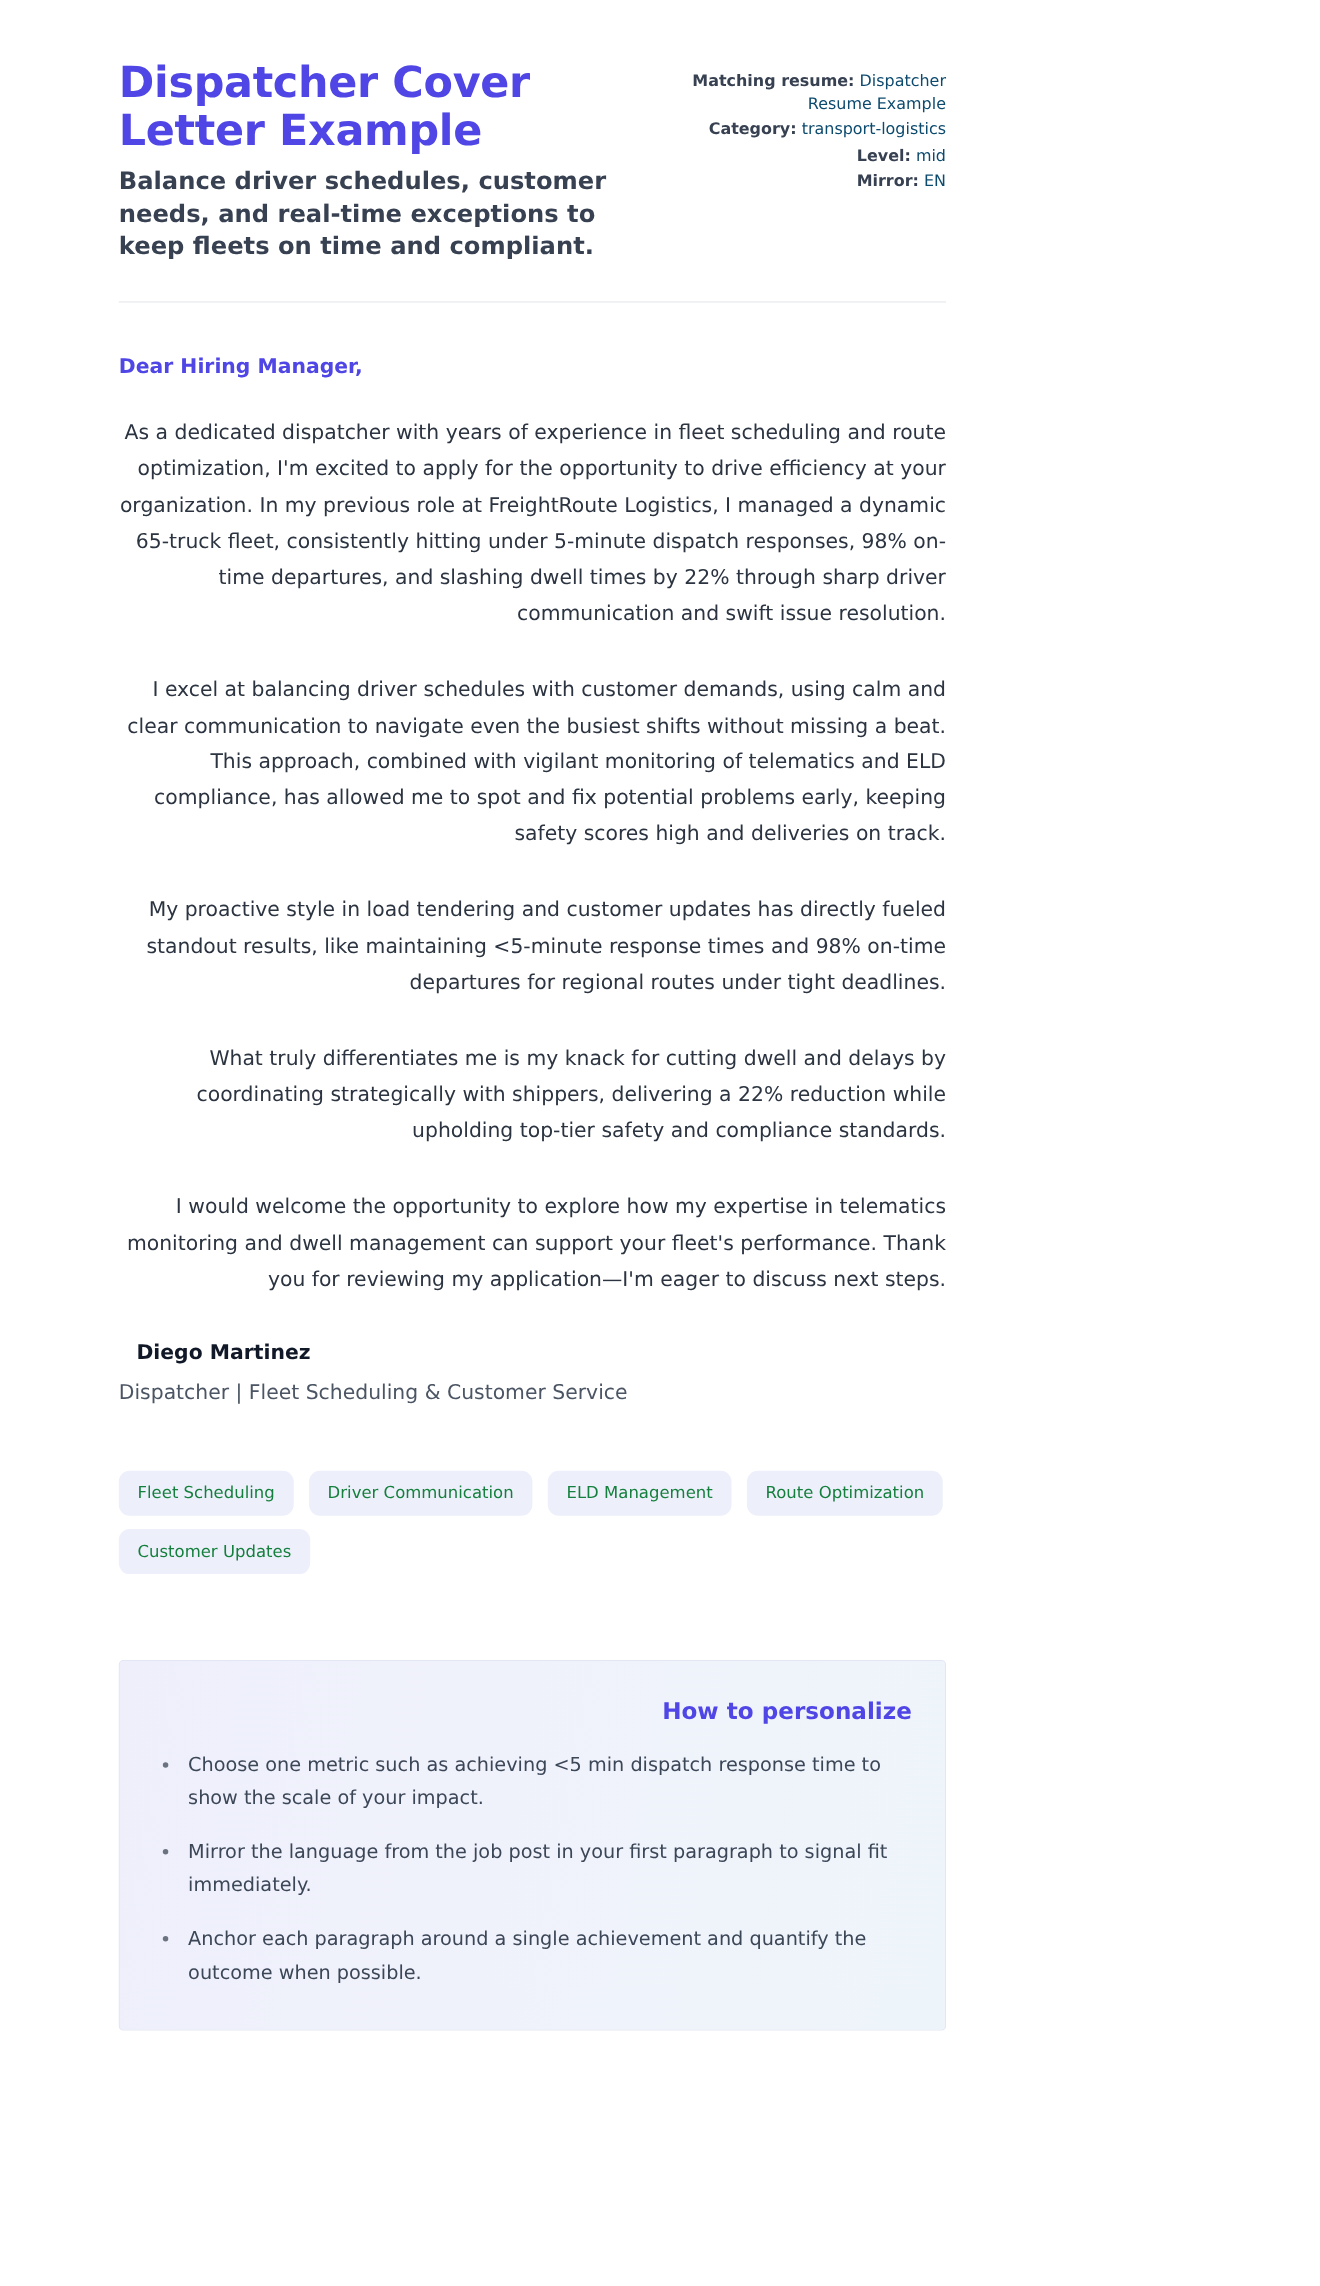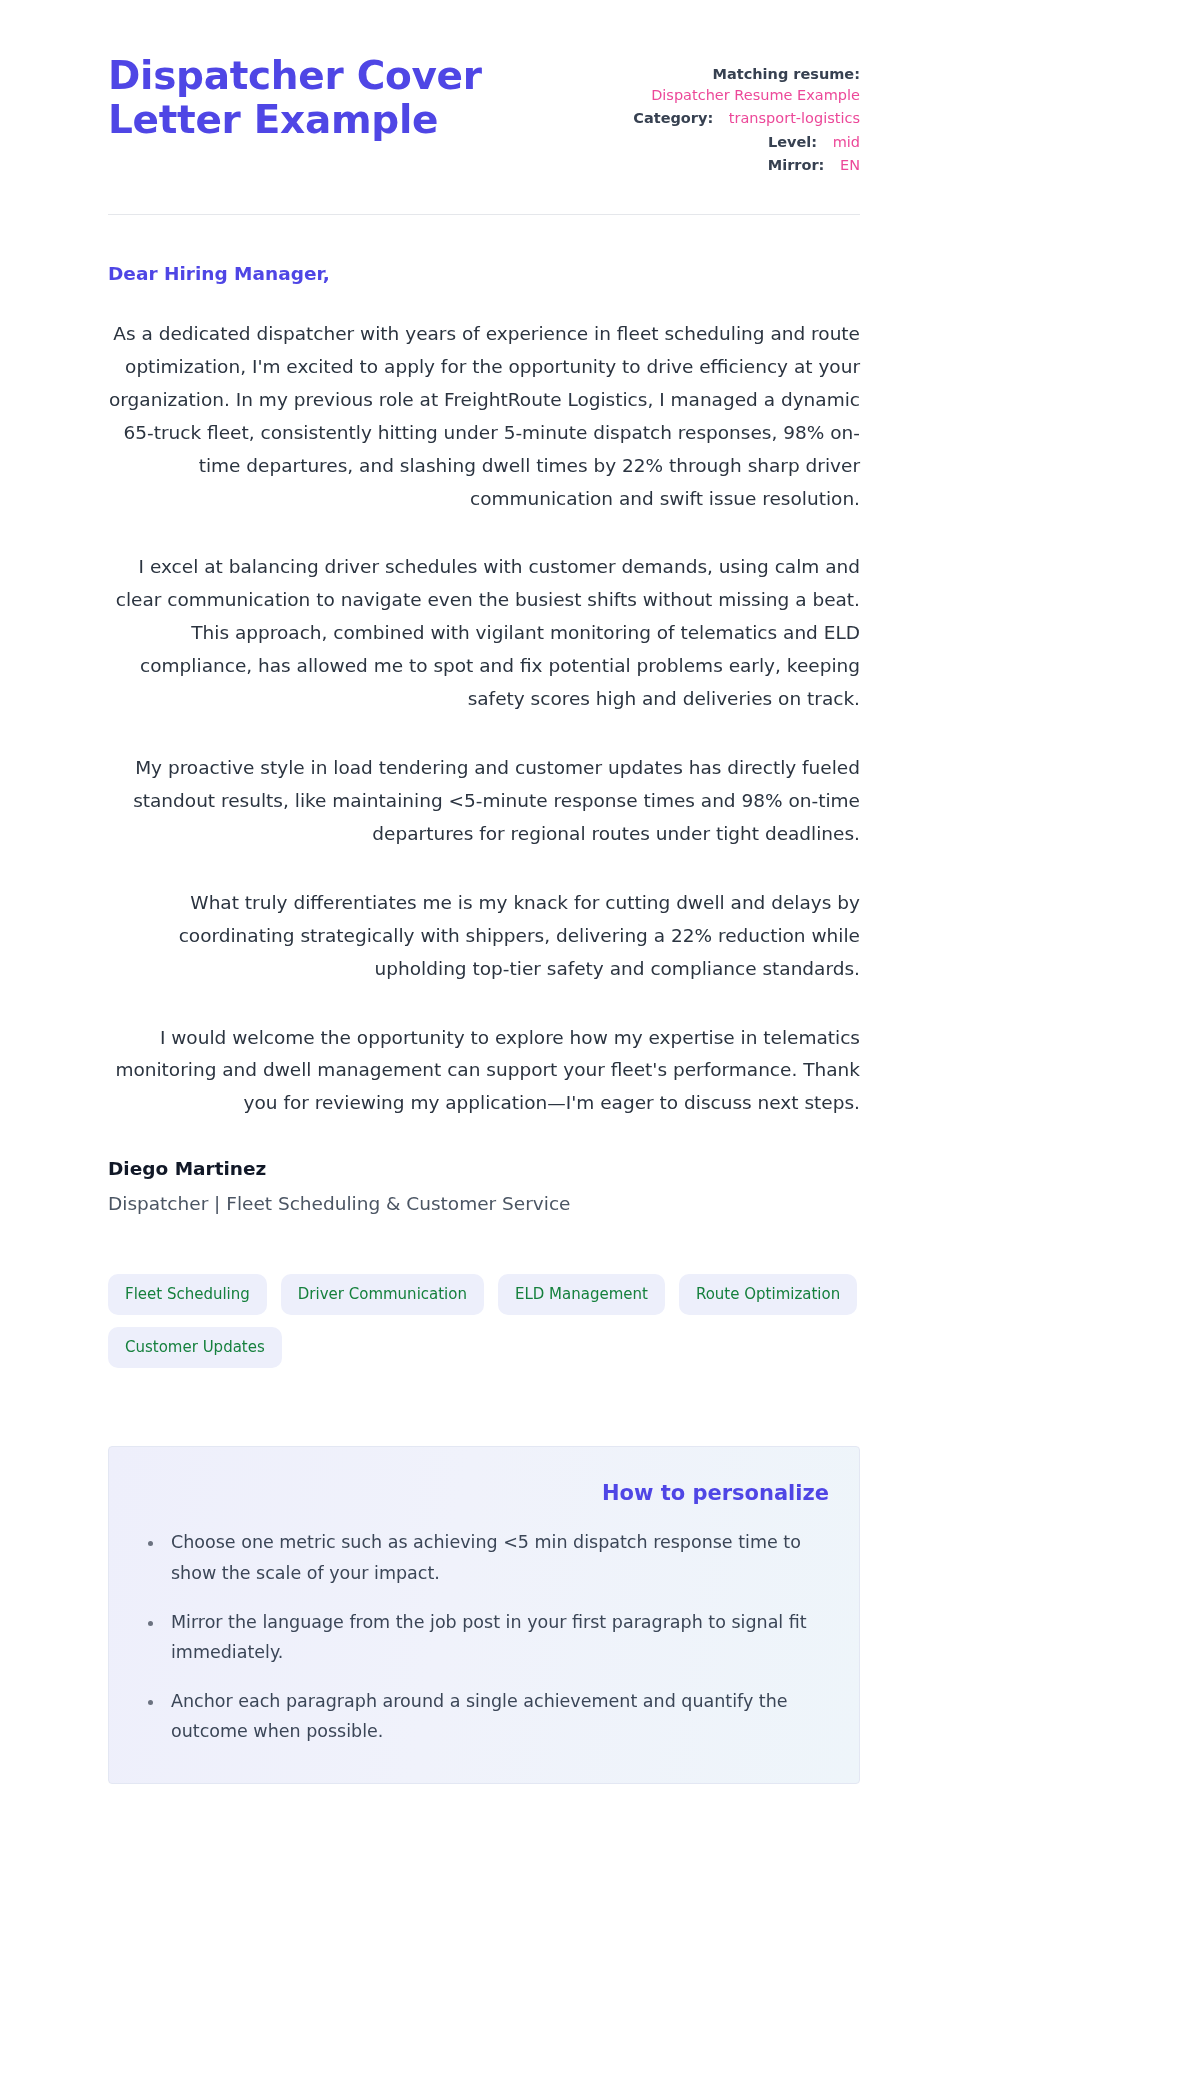--- a/index.html
+++ b/index.html
@@ -61,22 +61,21 @@
   }
   .meta-row {
     margin-bottom: 3px;
   }
   .meta-label {
     font-weight: 700;
     color: #374151;
   }
   .meta-value {
     font-weight: 400;
-    color: #ec4899;
-    margin-left: 11px;
+    color: #0c4a6e;
   }
 
   hr.rule {
     border: none;
     border-top: 1px solid #e5e7eb;
     margin: 35px 0 0 0;
   }
 
   
   .letter {
@@ -95,21 +94,21 @@
     color: #2b3440;
     max-width: 985px;
     text-align: right;
   }
 
   
   .signature {
     margin-top: 38px;
   }
   .sign-name {
-    margin: 0;
+    margin: 16px;
     font-size: 18.5px;
     font-weight: 700;
     color: #111827;
   }
   .sign-role {
     margin: 14px 0 0 0;
     font-size: 18.5px;
     font-weight: 400;
     color: #4b5563;
   }
@@ -165,20 +164,21 @@
   .callout li::marker { color: #6b7280; }
 </style>
 </head>
 <body>
 
 <div class="page">
 
   <header class="doc-header">
     <div class="header-left">
       <h1 class="doc-title">Dispatcher Cover Letter Example</h1>
+      <p class="doc-subtitle">Balance driver schedules, customer needs, and real-time exceptions to keep fleets on time and compliant.</p>
     </div>
     <aside class="header-meta">
       <div class="meta-row">
         <span class="meta-label">Matching resume:</span>
         <span class="meta-value">Dispatcher Resume Example</span>
       </div>
       <div class="meta-row">
         <span class="meta-label">Category:</span>
         <span class="meta-value">transport-logistics</span>
       </div>

